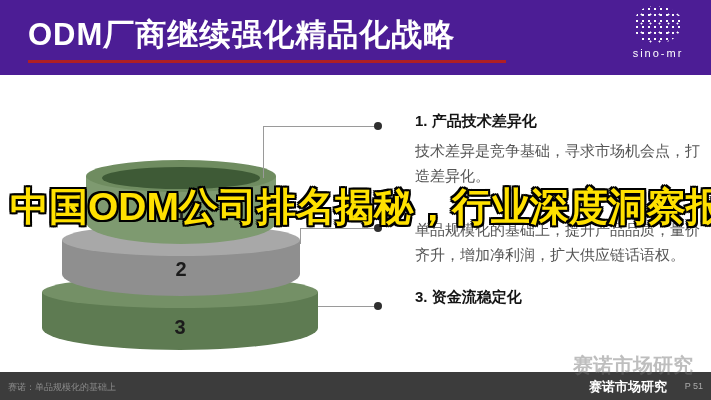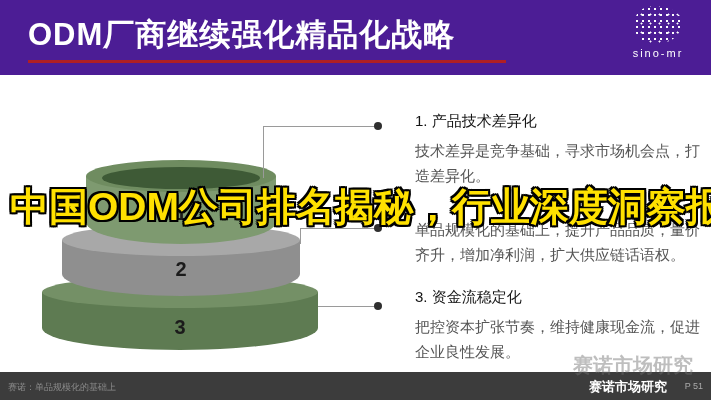--- a/index.html
+++ b/index.html
@@ -44,21 +44,21 @@
     font-size:20px;font-weight:bold;color:#1b1b1b;z-index:5;
   }
   .label-1{top:26px;}
   .label-2{top:18px;}
   .label-3{top:24px;}
   
   .connector{position:absolute;background:#9a9a9a;z-index:4;}
   .dot{position:absolute;width:8px;height:8px;border-radius:50%;background:#2f2f2f;z-index:4;}
   
   .list-item{position:absolute;left:415px;width:286px;z-index:4;}
-  .item-heading{font-size:15px;font-weight:normal;color:#141414;margin:0 0 8px 0;}
+  .item-heading{font-size:15px;font-weight:bold;color:#141414;margin:0 0 8px 0;}
   .item-body{font-size:15px;color:#555555;line-height:1.65;margin:0;}
   
   .overlay-text{
     position:absolute;left:10px;right:10px;top:180px;z-index:10;
     text-align:center;font-size:39px;font-weight:bold;color:#ffe100;white-space:nowrap;
     text-shadow:-2px -2px 0 #000,2px -2px 0 #000,-2px 2px 0 #000,2px 2px 0 #000,
                 0 -2px 0 #000,0 2px 0 #000,-2px 0 0 #000,2px 0 0 #000;
   }
   
   .footer{position:absolute;left:0;top:372px;width:711px;height:28px;background:#3c3c3c;z-index:6;}
@@ -115,21 +115,20 @@
   <div class="list-item" style="top:112px;">
     <p class="item-heading">1.  产品技术差异化</p>
     <p class="item-body">技术差异是竞争基础，寻求市场机会点，打造差异化。</p>
   </div>
   <div class="list-item" style="top:210px;">
     <p class="item-heading"></p>
     <p class="item-body">单品规模化的基础上，提升产品品质，量价齐升，增加净利润，扩大供应链话语权。</p>
   </div>
   <div class="list-item" style="top:288px;">
     <p class="item-heading">3.  资金流稳定化</p>
-    <p class="item-body">把控资本扩张节奏，维持健康现金流，促进企业良性发展。</p>
   </div>
 
   <div class="overlay-text">中国ODM公司排名揭秘，行业深度洞察报告</div>
 
   <div class="footer">
     <div class="footer-left">赛诺：单品规模化的基础上</div>
     <div class="footer-brand-ghost">赛诺市场研究</div>
     <div class="footer-brand">赛诺市场研究</div>
     <div class="footer-page">P 51</div>
   </div>

